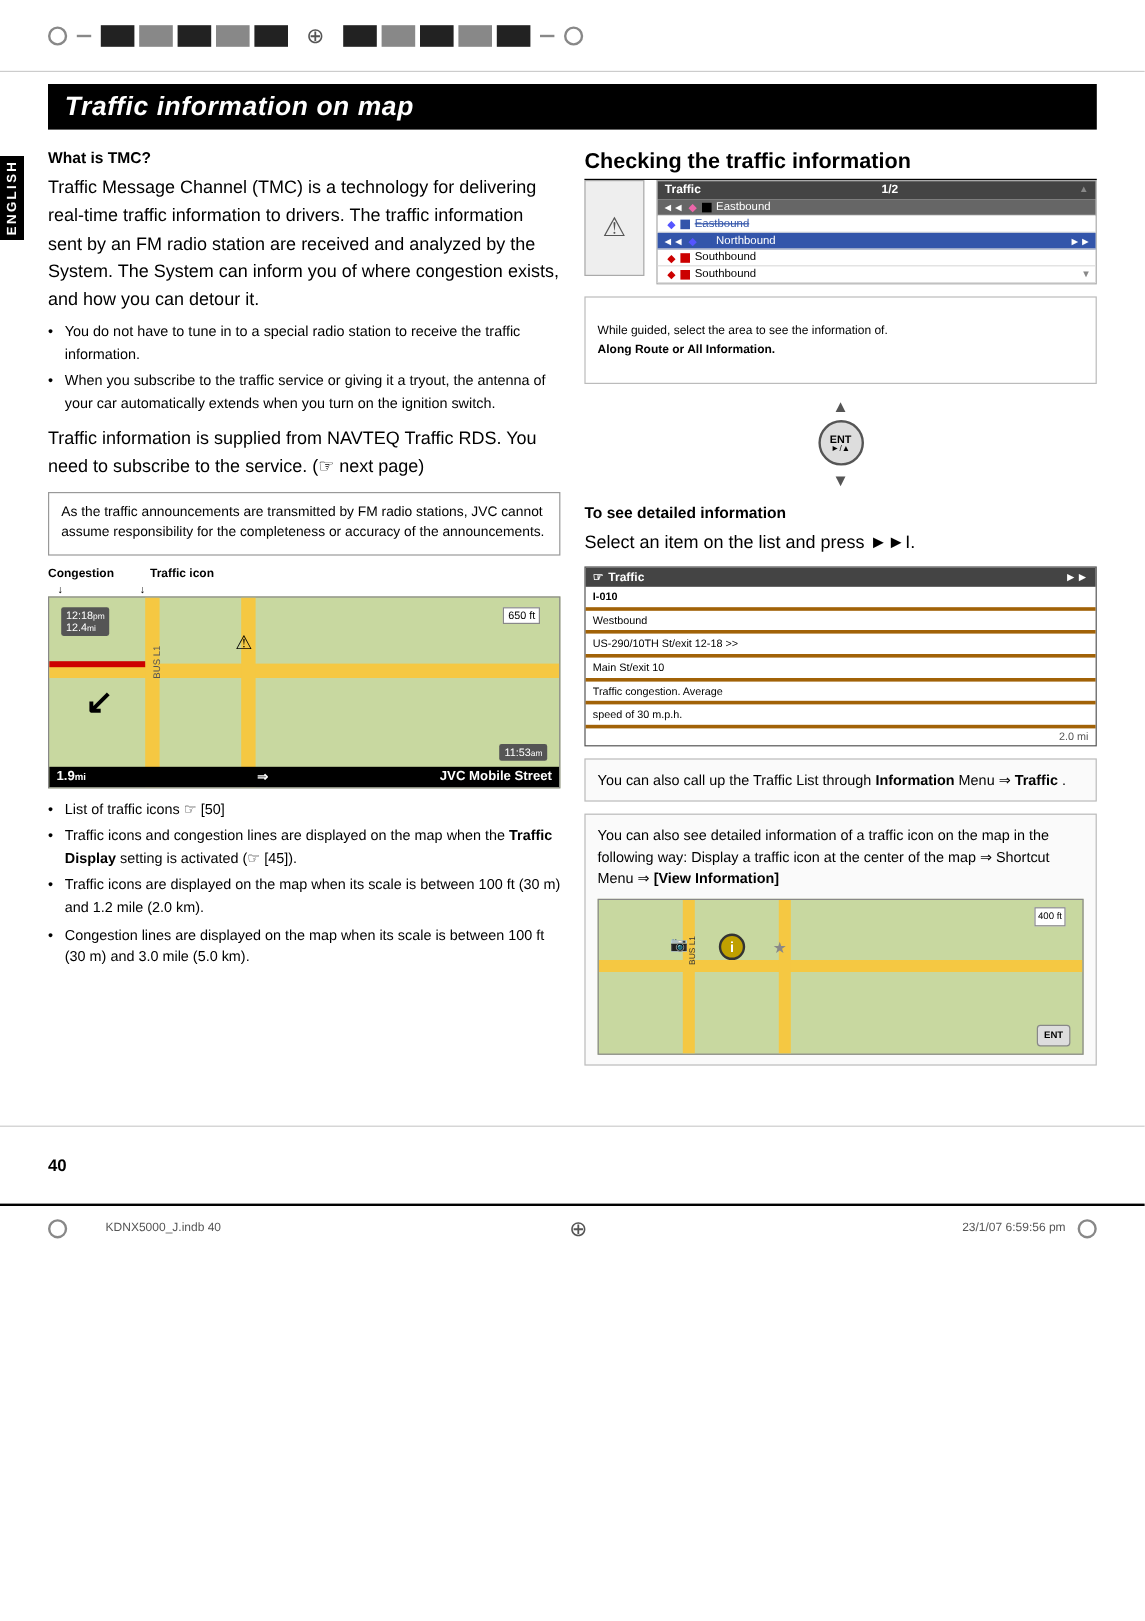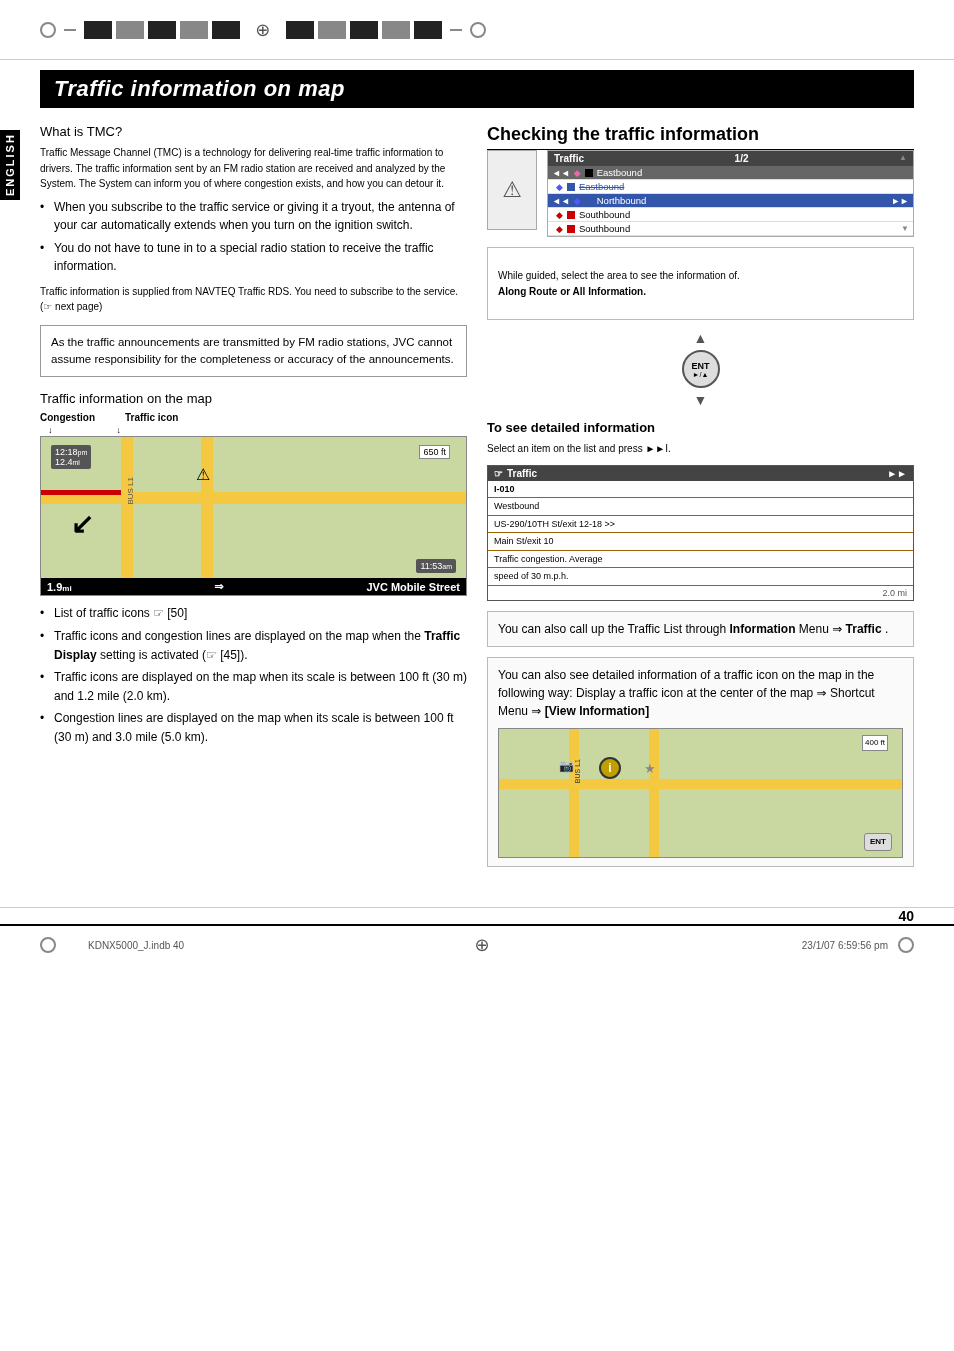--- a/index.html
+++ b/index.html
@@ -96,29 +96,29 @@
       min-width: 0;
     }
     .col-right {
       flex: 1;
       min-width: 0;
     }
 
     
     .section-heading {
       font-size: 13px;
-      font-weight: normal;
+      font-weight: bold;
       margin-bottom: 6px;
       margin-top: 14px;
     }
     .section-heading:first-child { margin-top: 0; }
 
     
     .body-text {
-      font-size: 10px;
+      font-size: 15px;
       line-height: 1.55;
       margin-bottom: 6px;
     }
 
     
     .bullet-list {
       list-style: none;
       padding: 0;
       margin: 0 0 8px 0;
     }
@@ -308,21 +308,21 @@
       padding: 2px 6px;
       font-size: 10px;
       font-weight: bold;
       display: flex;
       align-items: center;
       gap: 4px;
     }
     .detail-row {
       padding: 2px 6px;
       font-size: 9px;
-      border-bottom: 1px solid #a16207;
+      border-bottom: 3px solid #a16207;
       line-height: 1.4;
     }
     .detail-row.route-row {
       font-weight: bold;
     }
     .detail-dist {
       text-align: right;
       padding: 2px 6px;
       font-size: 9px;
       color: #555;
@@ -353,24 +353,24 @@
       background: #fff;
       border: 1px solid #888;
       font-size: 8px;
       padding: 1px 2px;
     }
 
     
     .page-footer {
       display: flex;
       align-items: center;
-      justify-content: flex-end;
-      padding: 0 40px;
+      justify-content: flex-start;
+      padding: 24px 40px;
       border-top: 1px solid #ccc;
-      margin-top: 10px;
+      margin-top: 20px;
     }
     .page-number {
       font-size: 14px;
       font-weight: bold;
     }
     .footer-info {
       font-size: 10px;
       color: #555;
       margin-left: 22px;
     }
@@ -425,29 +425,28 @@
   </div>
 
   <div class="two-col">
 
     <div class="col-left">
 
       <div class="section-heading">What is TMC?</div>
       <p class="body-text">Traffic Message Channel (TMC) is a technology for delivering real-time traffic information to drivers. The traffic information sent by an FM radio station are received and analyzed by the System. The System can inform you of where congestion exists, and how you can detour it.</p>
 
       <ul class="bullet-list">
+        <li>You do not have to tune in to a special radio station to receive the traffic information.</li>
         <li>When you subscribe to the traffic service or giving it a tryout, the antenna of your car automatically extends when you turn on the ignition switch.</li>
-        <li>You do not have to tune in to a special radio station to receive the traffic information.</li>
       </ul>
 
       <p class="body-text">Traffic information is supplied from NAVTEQ Traffic RDS. You need to subscribe to the service. (☞ next page)</p>
 
       <div class="note-box">As the traffic announcements are transmitted by FM radio stations, JVC cannot assume responsibility for the completeness or accuracy of the announcements.</div>
 
-      <div class="section-heading">Traffic information on the map</div>
 
       <div style="position:relative; margin-bottom:6px;">
         <div style="display:flex; gap:30px; font-size:10px; font-weight:bold; margin-bottom:2px;">
           <span>Congestion</span>
           <span>Traffic icon</span>
         </div>
 
         <div style="display:flex; gap:24px; font-size:9px; margin-bottom:1px; padding-left:8px;">
           <span>↓</span>
           <span style="margin-left:40px;">↓</span>

